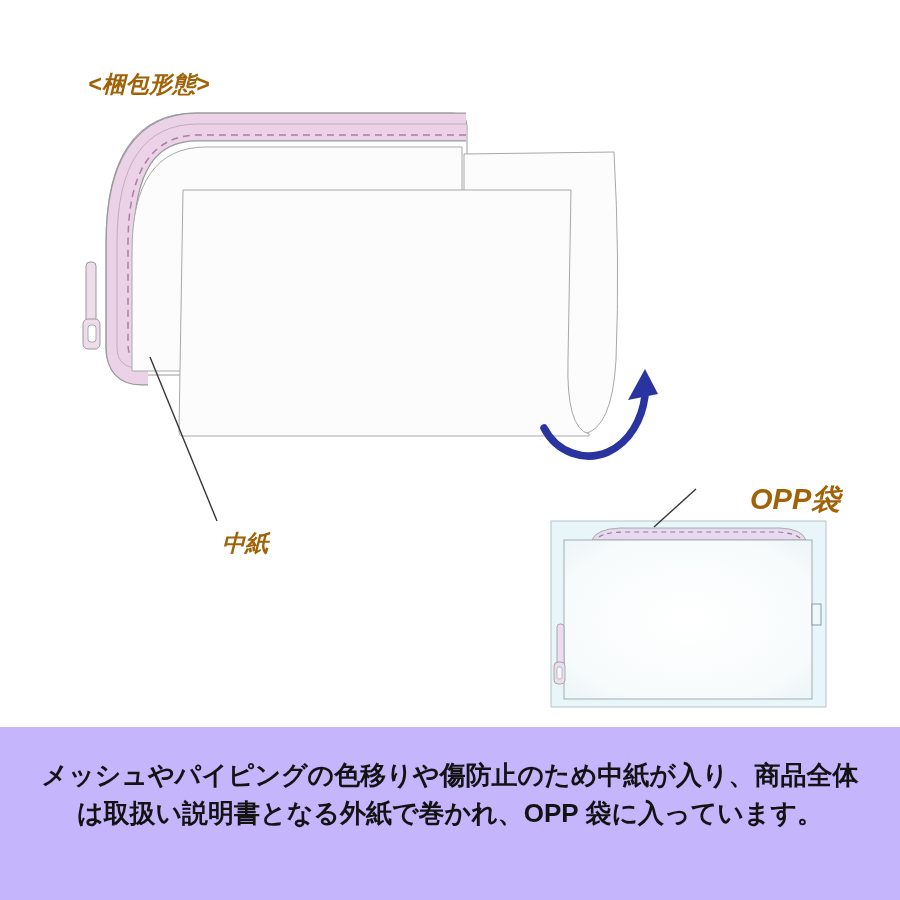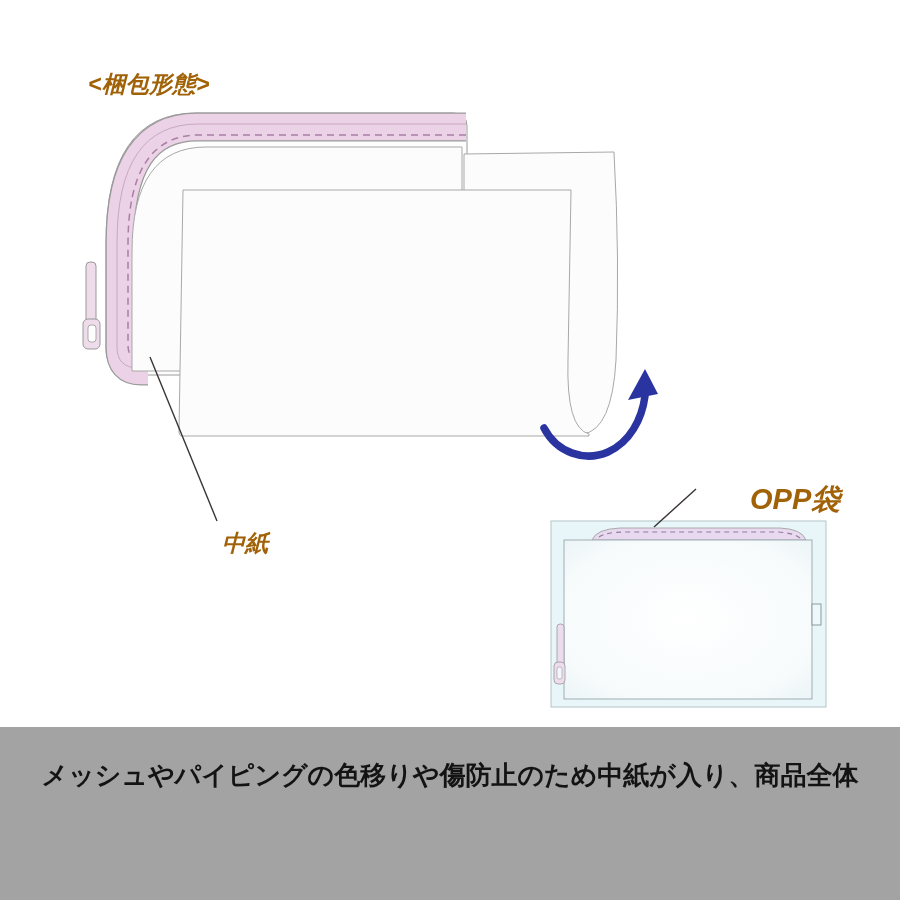--- a/index.html
+++ b/index.html
@@ -22,21 +22,21 @@
     left:248px;top:281px;width:240px;
     text-align:center;font-size:23px;font-weight:bold;line-height:32px;
     text-shadow:0 0 3px #fff,0 0 3px #fff,0 0 2px #fff;
     position:absolute;color:#000;
   }
   #inner-paper-label{left:222px;top:528px;font-size:23px;}
   #opp-bag-label{left:750px;top:480px;font-size:29px;}
   #diagram-svg{position:absolute;left:0;top:0;}
   #footer-note{
     position:absolute;left:0;top:727px;width:900px;height:173px;
-    background:#a3a3a3;
+    background:#c4b5fd;
     box-sizing:border-box;
     padding-top:29px;
     text-align:center;
     color:#131313;
     font-size:26px;font-weight:bold;line-height:38px;
     letter-spacing:0px;
   }
 </style>
 </head>
 <body>
@@ -101,13 +101,14 @@
 
 <div id="outer-paper-label">
 </div>
 
 <div class="label" id="inner-paper-label">中紙</div>
 
 <div class="label" id="opp-bag-label">OPP袋</div>
 
 <div id="footer-note">
   <div>メッシュやパイピングの色移りや傷防止のため中紙が入り、商品全体</div>
+  <div>は取扱い説明書となる外紙で巻かれ、OPP 袋に入っています。</div>
 </div>
 
 </body></html>

